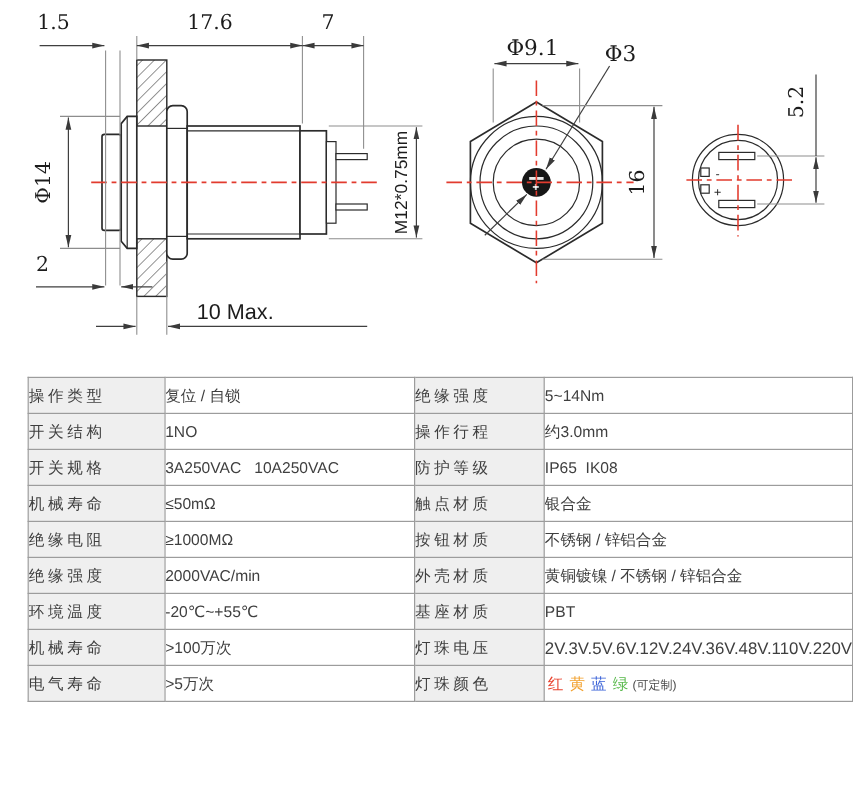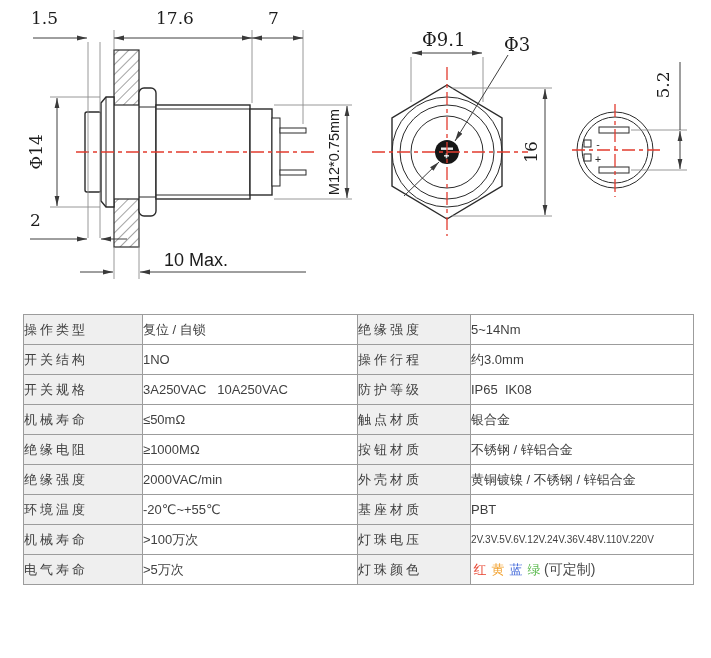--- a/index.html
+++ b/index.html
@@ -21,23 +21,23 @@
   text.dimsans{font-family:"Liberation Sans","DejaVu Sans",sans-serif;font-size:18px;fill:#1c1c1c;}
   text.dimsans-sm{font-family:"Liberation Sans","DejaVu Sans",sans-serif;font-size:14.5px;fill:#1c1c1c;}
   text.pol{font-family:"DejaVu Sans Mono","Liberation Mono",monospace;font-size:10px;fill:#2b2b2b;}
 
   
   table.spec{position:absolute;left:23px;top:314px;border-collapse:collapse;table-layout:fixed;}
   table.spec td{border:1px solid #9c9c9c;height:29px;text-align:left;vertical-align:middle;
     font-size:13px;color:#3f3f3f;padding:0;overflow:hidden;white-space:pre;}
   table.spec td.label{background:#efefef;letter-spacing:3px;}
   table.spec td.value{background:#ffffff;}
-  table.spec td.small{font-size:10px;}
+  table.spec td.small{font-size:14px;}
   .cpart{margin:0 2.5px;}
-  .csuffix{font-size:14px;color:#4a4a4a;margin-left:1px;}
+  .csuffix{font-size:10px;color:#4a4a4a;margin-left:1px;}
 </style>
 </head>
 <body>
 
 <div class="page">
 
   <svg class="drawing" width="711" height="308" viewBox="0 0 711 308">
     <defs>
       <marker id="arw" viewBox="0 0 10 6" refX="9.2" refY="3" markerWidth="11" markerHeight="6.6" orient="auto-start-reverse">
         <path d="M0,0.8 L9.2,3 L0,5.2 Z" fill="#3a3a3a"></path>

